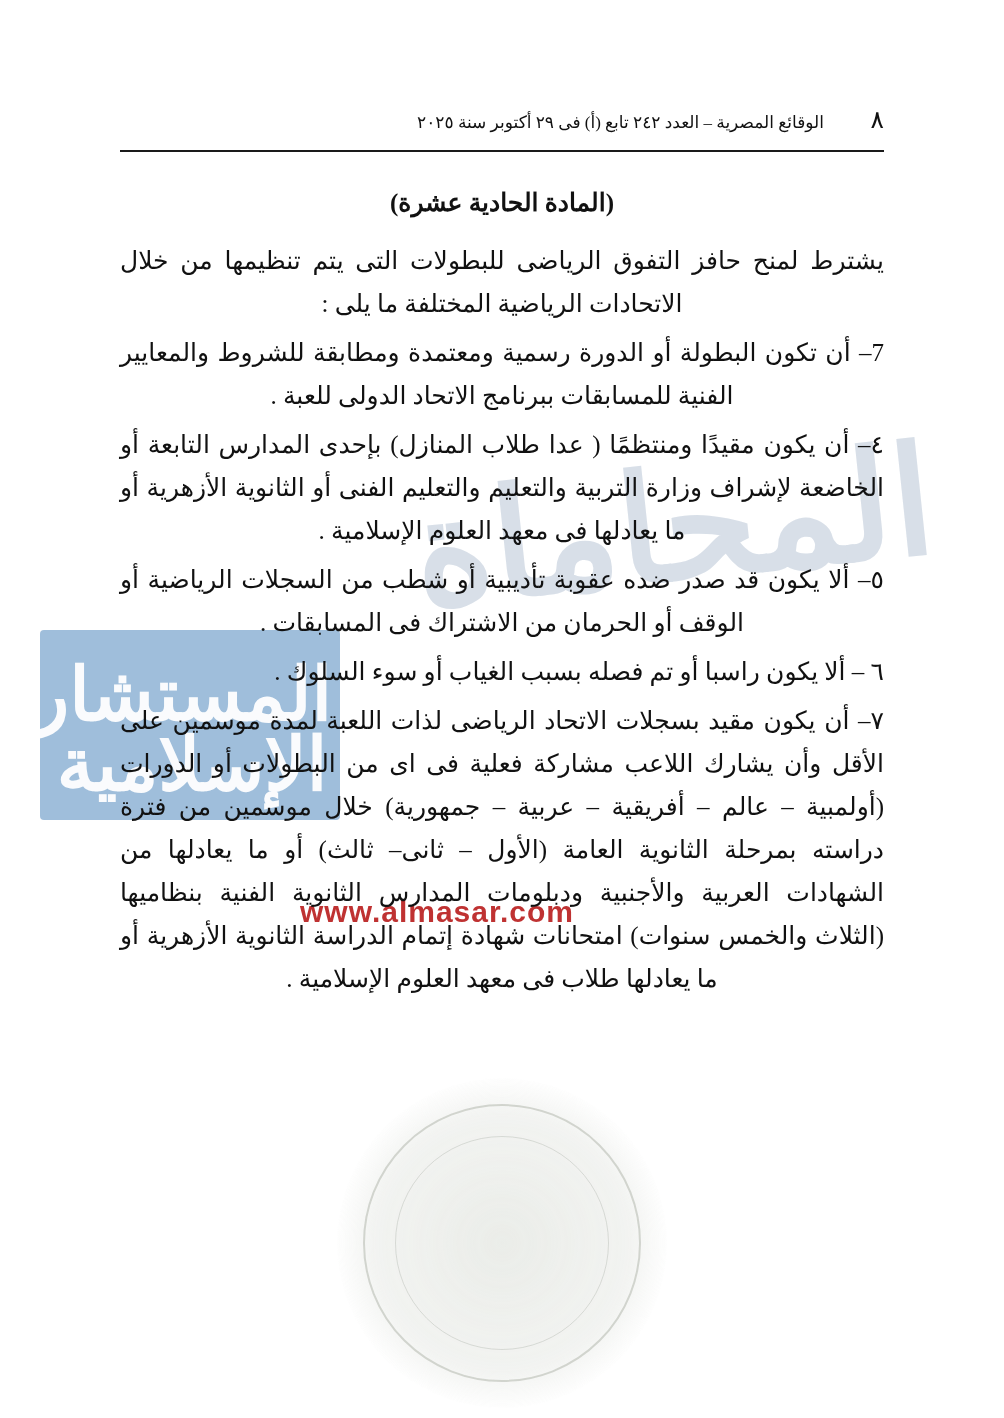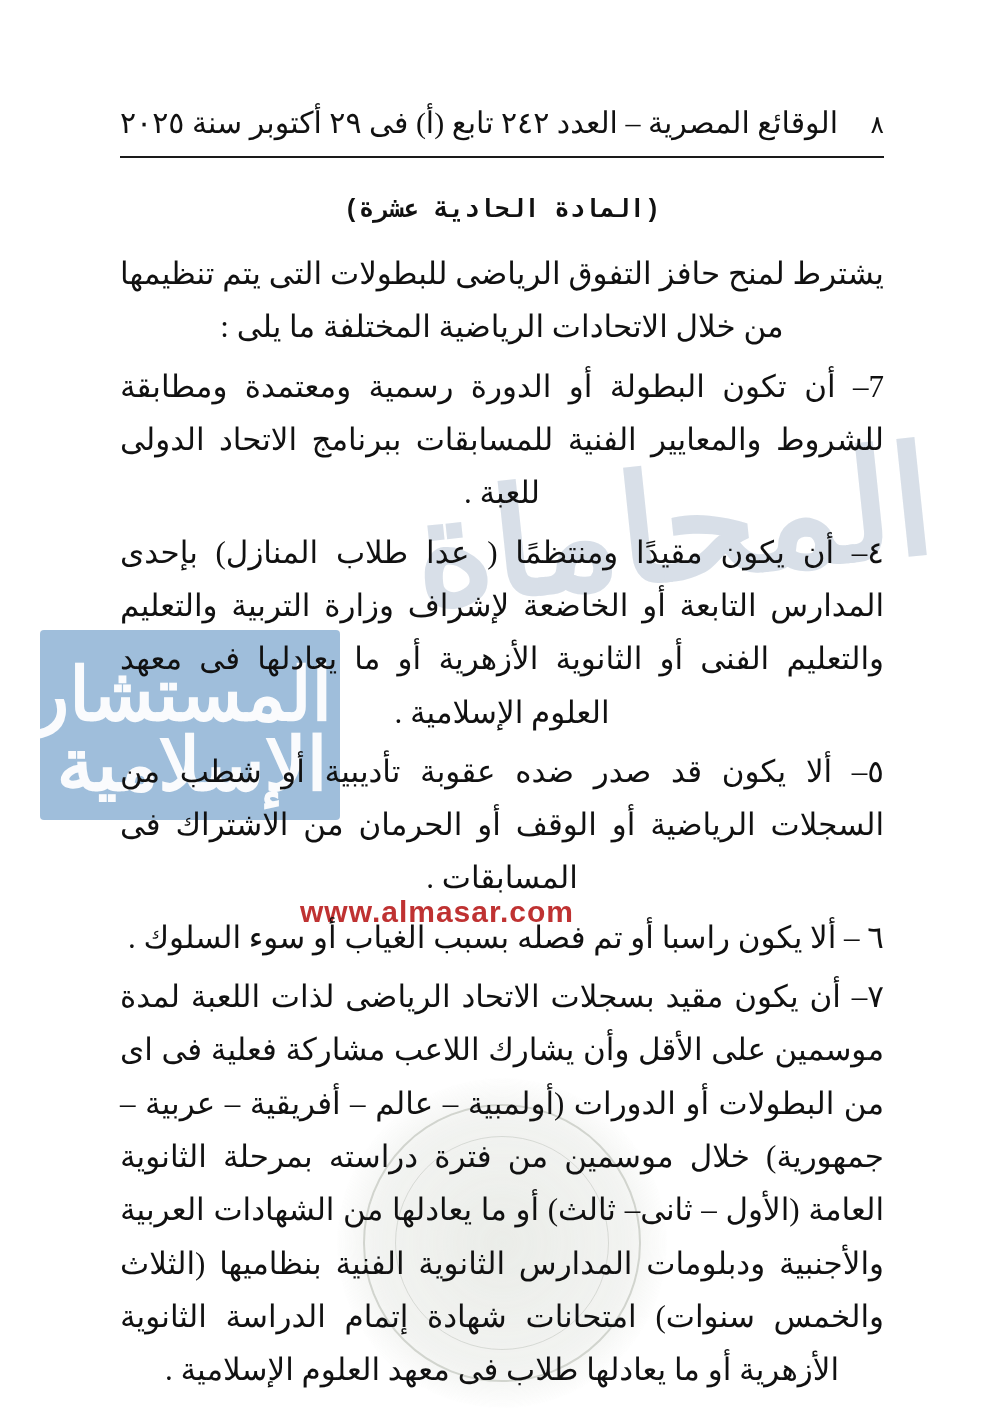--- a/index.html
+++ b/index.html
@@ -107,39 +107,39 @@
     font-size: 24px;
   }
   .page-number {
     width: 60px;
     text-align: right;
     font-size: 25px;
   }
   .header-title {
     flex: 1;
     text-align: right;
-    font-size: 30px;
+    font-size: 17px;
     white-space: nowrap;
   }
   .rule {
     margin-top: 16px;
     border-top: 2px solid #1a1a1a;
   }
 
   
   .article-title {
     text-align: center;
     font-weight: bold;
     font-size: 25px;
     margin-top: 36px;
     margin-bottom: 22px;
-    font-family: Liberation Mono, monospace;
+    font-family: Liberation Serif, serif;
   }
   p.para {
-    font-size: 31px;
+    font-size: 25px;
     line-height: 1.72;
     margin: 0 0 6px 0;
     text-align: justify;
     text-align-last: right;
     text-justify: inter-word;
   }
   p.para.center-last {
     text-align-last: center;
   }
   p.single {

